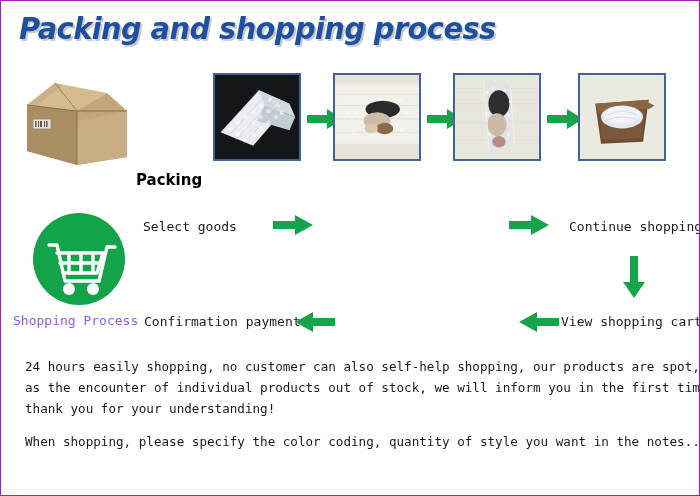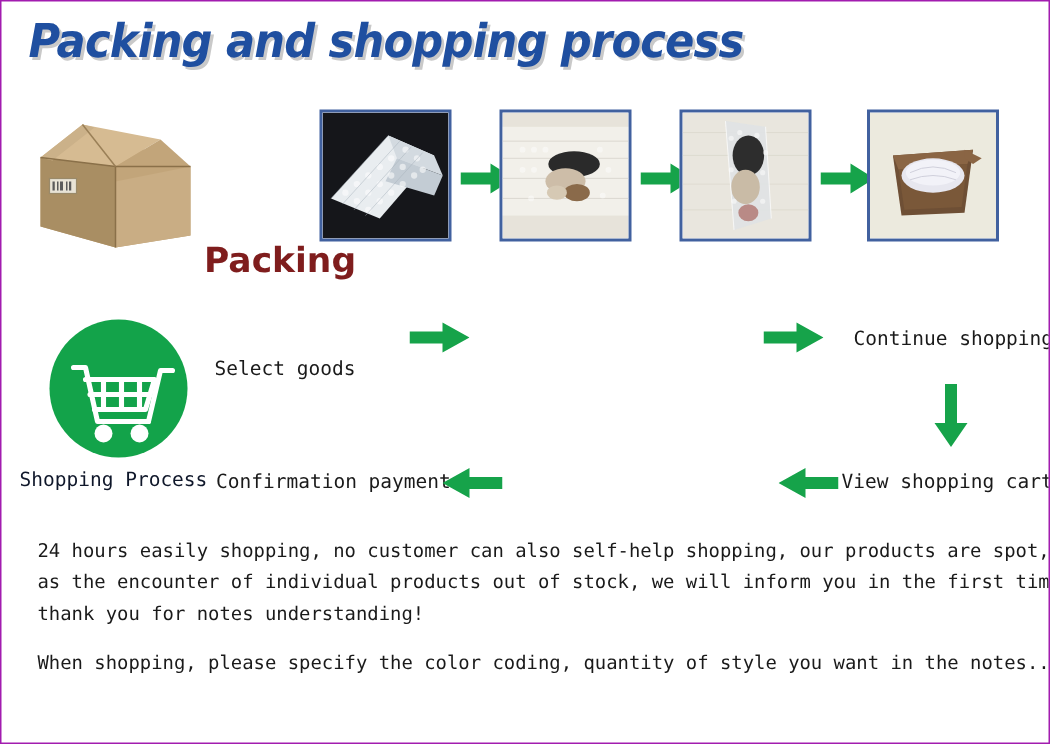--- a/index.html
+++ b/index.html
@@ -50,25 +50,25 @@
     left: 18px;
     top: 6px;
     width: 116px;
     height: 96px;
   }
   .box-illu svg { display: block; }
 
   .packing-label {
     position: absolute;
     left: 135px;
-    top: 96px;
+    top: 106px;
     font-family: "DejaVu Sans", sans-serif;
-    font-size: 23px;
+    font-size: 15px;
     font-weight: bold;
-    color: #7f1d1d;
+    color: #000000;
     white-space: nowrap;
   }
 
   .photo {
     position: absolute;
     top: 8px;
     width: 88px;
     height: 88px;
     border: 2px solid #41619f;
     box-sizing: border-box;
@@ -102,32 +102,32 @@
     height: 96px;
   }
   .cart-circle svg { display: block; }
 
   .shopping-label {
     position: absolute;
     left: 12px;
     top: 312px;
     font-family: "DejaVu Sans Mono", monospace;
     font-size: 13px;
-    color: #0f172a;
+    color: #8b5cf6;
     white-space: nowrap;
   }
 
   .flowtext {
     position: absolute;
     font-family: "DejaVu Sans Mono", monospace;
     font-size: 13px;
     color: #1a1a1a;
     white-space: nowrap;
   }
-  .f-select    { left: 142px; top: 218px; margin-top: 20px; }
+  .f-select    { left: 142px; top: 218px; }
   .f-addcart   { left: 332px; top: 218px; }
   .f-continue  { left: 568px; top: 218px; }
   .f-confirm   { left: 143px; top: 313px; }
   .f-fillout   { left: 313px; top: 313px; }
   .f-viewcart  { left: 560px; top: 313px; }
 
   .arr-l {
     position: absolute;
     width: 40px;
     height: 24px;
@@ -364,19 +364,19 @@
   <div class="arr-l al2">
     <svg viewBox="0 0 40 24" width="40" height="24">
       <polygon points="40,8 18,8 18,2 0,12 18,22 18,16 40,16" fill="#16a34a"></polygon>
     </svg>
   </div>
   <div class="flowtext f-viewcart">View shopping cart</div>
 
   <div class="para para1">
     <span class="ln">24 hours easily shopping, no customer can also self-help shopping, our products are spot, such</span>
     <span class="ln">as the encounter of individual products out of stock, we will inform you in the first time,</span>
-    <span class="ln">thank you for notes understanding!</span>
+    <span class="ln">thank you for your understanding!</span>
   </div>
   <div class="para para2">
     <span class="ln">When shopping, please specify the color coding, quantity of style you want in the notes..</span>
   </div>
 
 </div>
 
 </body></html>

